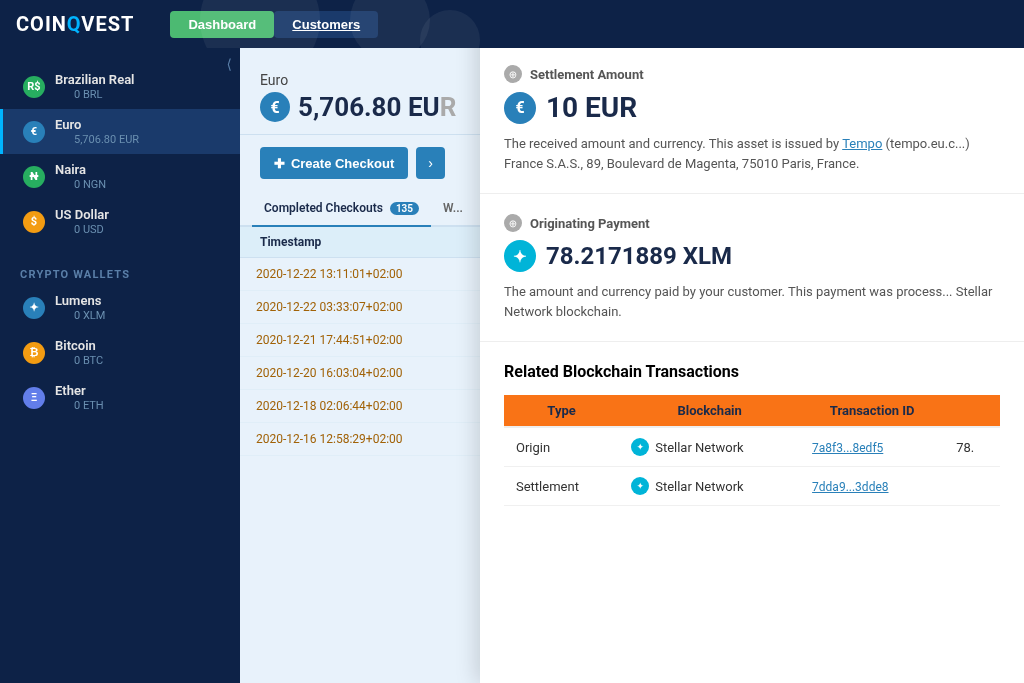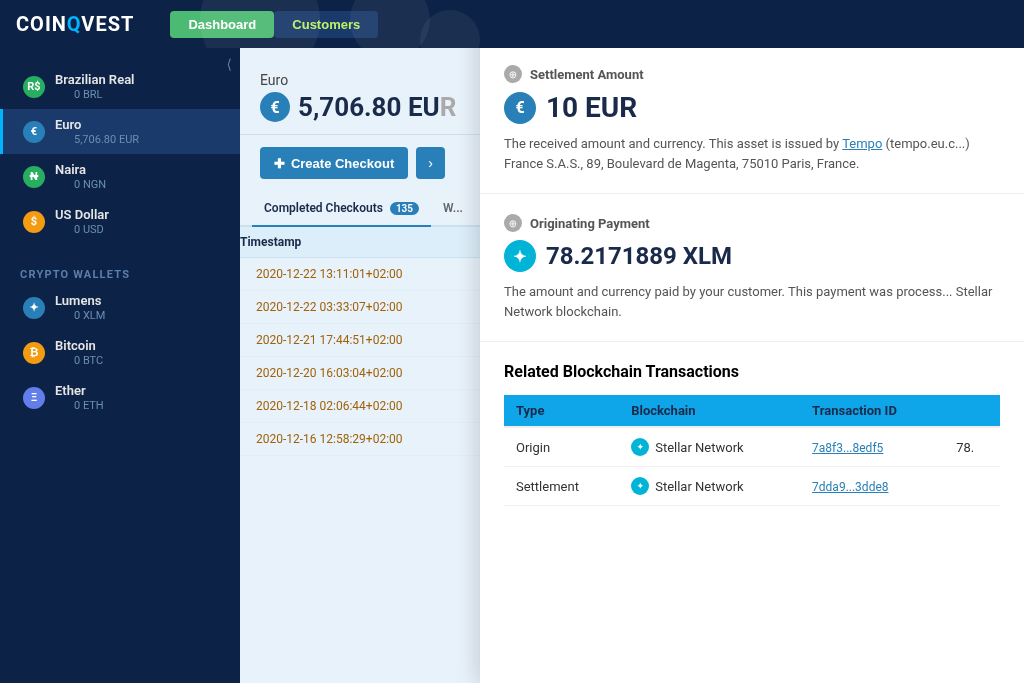--- a/index.html
+++ b/index.html
@@ -41,21 +41,22 @@
       font-weight: 600;
       cursor: pointer;
       border: none;
     }
     .nav-btn.active {
       background: #4cba72;
       color: white;
     }
     .nav-btn.secondary {
       background: #1a3a6b;
-      color: #bef264;
+      color: #ffffff;
+      text-decoration: underline;
     }
 
     
     .sidebar {
       position: absolute;
       top: 48px; left: 0;
       width: 240px;
       height: calc(683px - 48px);
       background: #0d2247;
       padding: 16px 0;
@@ -215,21 +216,21 @@
       padding: 1px 6px;
       font-size: 10px;
       margin-left: 4px;
     }
 
     
     .table-container { overflow-x: auto; }
     table { width: 100%; border-collapse: collapse; font-size: 12px; }
     thead th {
       background: #dceef9;
-      padding: 8px 0;
+      padding: 8px 20px;
       text-align: left;
       font-weight: 700;
       color: #1a2a4a;
       border-bottom: 1px solid #cde0f0;
     }
     tbody td {
       padding: 9px 16px;
       color: #a16207;
       border-bottom: 1px solid #e0eef8;
     }
@@ -335,23 +336,23 @@
       padding: 20px 24px;
     }
     .blockchain-title {
       font-size: 16px;
       font-weight: 700;
       color: #000000;
       margin-bottom: 14px;
     }
     .bc-table { width: 100%; border-collapse: collapse; font-size: 13px; }
     .bc-table thead th {
-      background: #0ea5e9;
+      background: #f97316;
       padding: 8px 12px;
-      text-align: left;
+      text-align: center;
       font-weight: 700;
       color: #1a2a4a;
       border-bottom: 2px solid #eee;
     }
     .bc-table tbody td {
       padding: 10px 12px;
       border-bottom: 1px solid #f0f0f0;
       color: #333;
       vertical-align: middle;
     }

